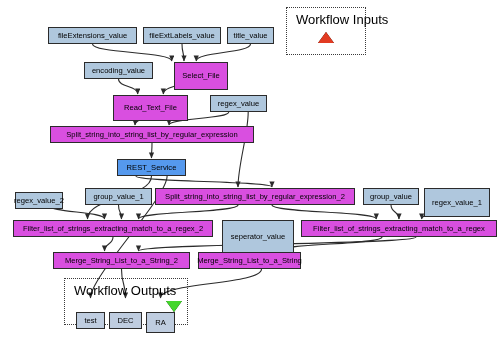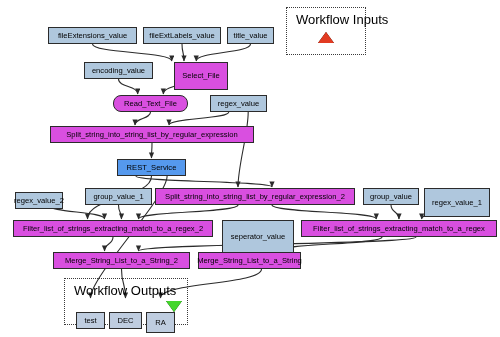--- a/index.html
+++ b/index.html
@@ -135,21 +135,21 @@
       </div>
       <div class="node input" style="left: 227px; top: 27px; width: 47px; height: 17px;">
         <span>title_value</span>
       </div>
       <div class="node input" style="left: 84px; top: 62px; width: 69px; height: 17px;">
         <span>encoding_value</span>
       </div>
       <div class="node proc" style="left: 174px; top: 62px; width: 54px; height: 28px;">
         <span>Select_File</span>
       </div>
-      <div class="node proc" style="left: 113px; top: 95px; width: 75px; height: 17px; border-radius: 8px;">
+      <div class="node proc" style="left: 113px; top: 95px; width: 75px; height: 26px;">
         <span>Read_Text_File</span>
       </div>
       <div class="node input" style="left: 210px; top: 95px; width: 57px; height: 17px;">
         <span>regex_value</span>
       </div>
       <div class="node proc" style="left: 50px; top: 126px; width: 204px; height: 17px;">
         <span>Split_string_into_string_list_by_regular_expression</span>
       </div>
       <div class="node rest" style="left: 117px; top: 159px; width: 69px; height: 17px;">
         <span>REST_Service</span>

